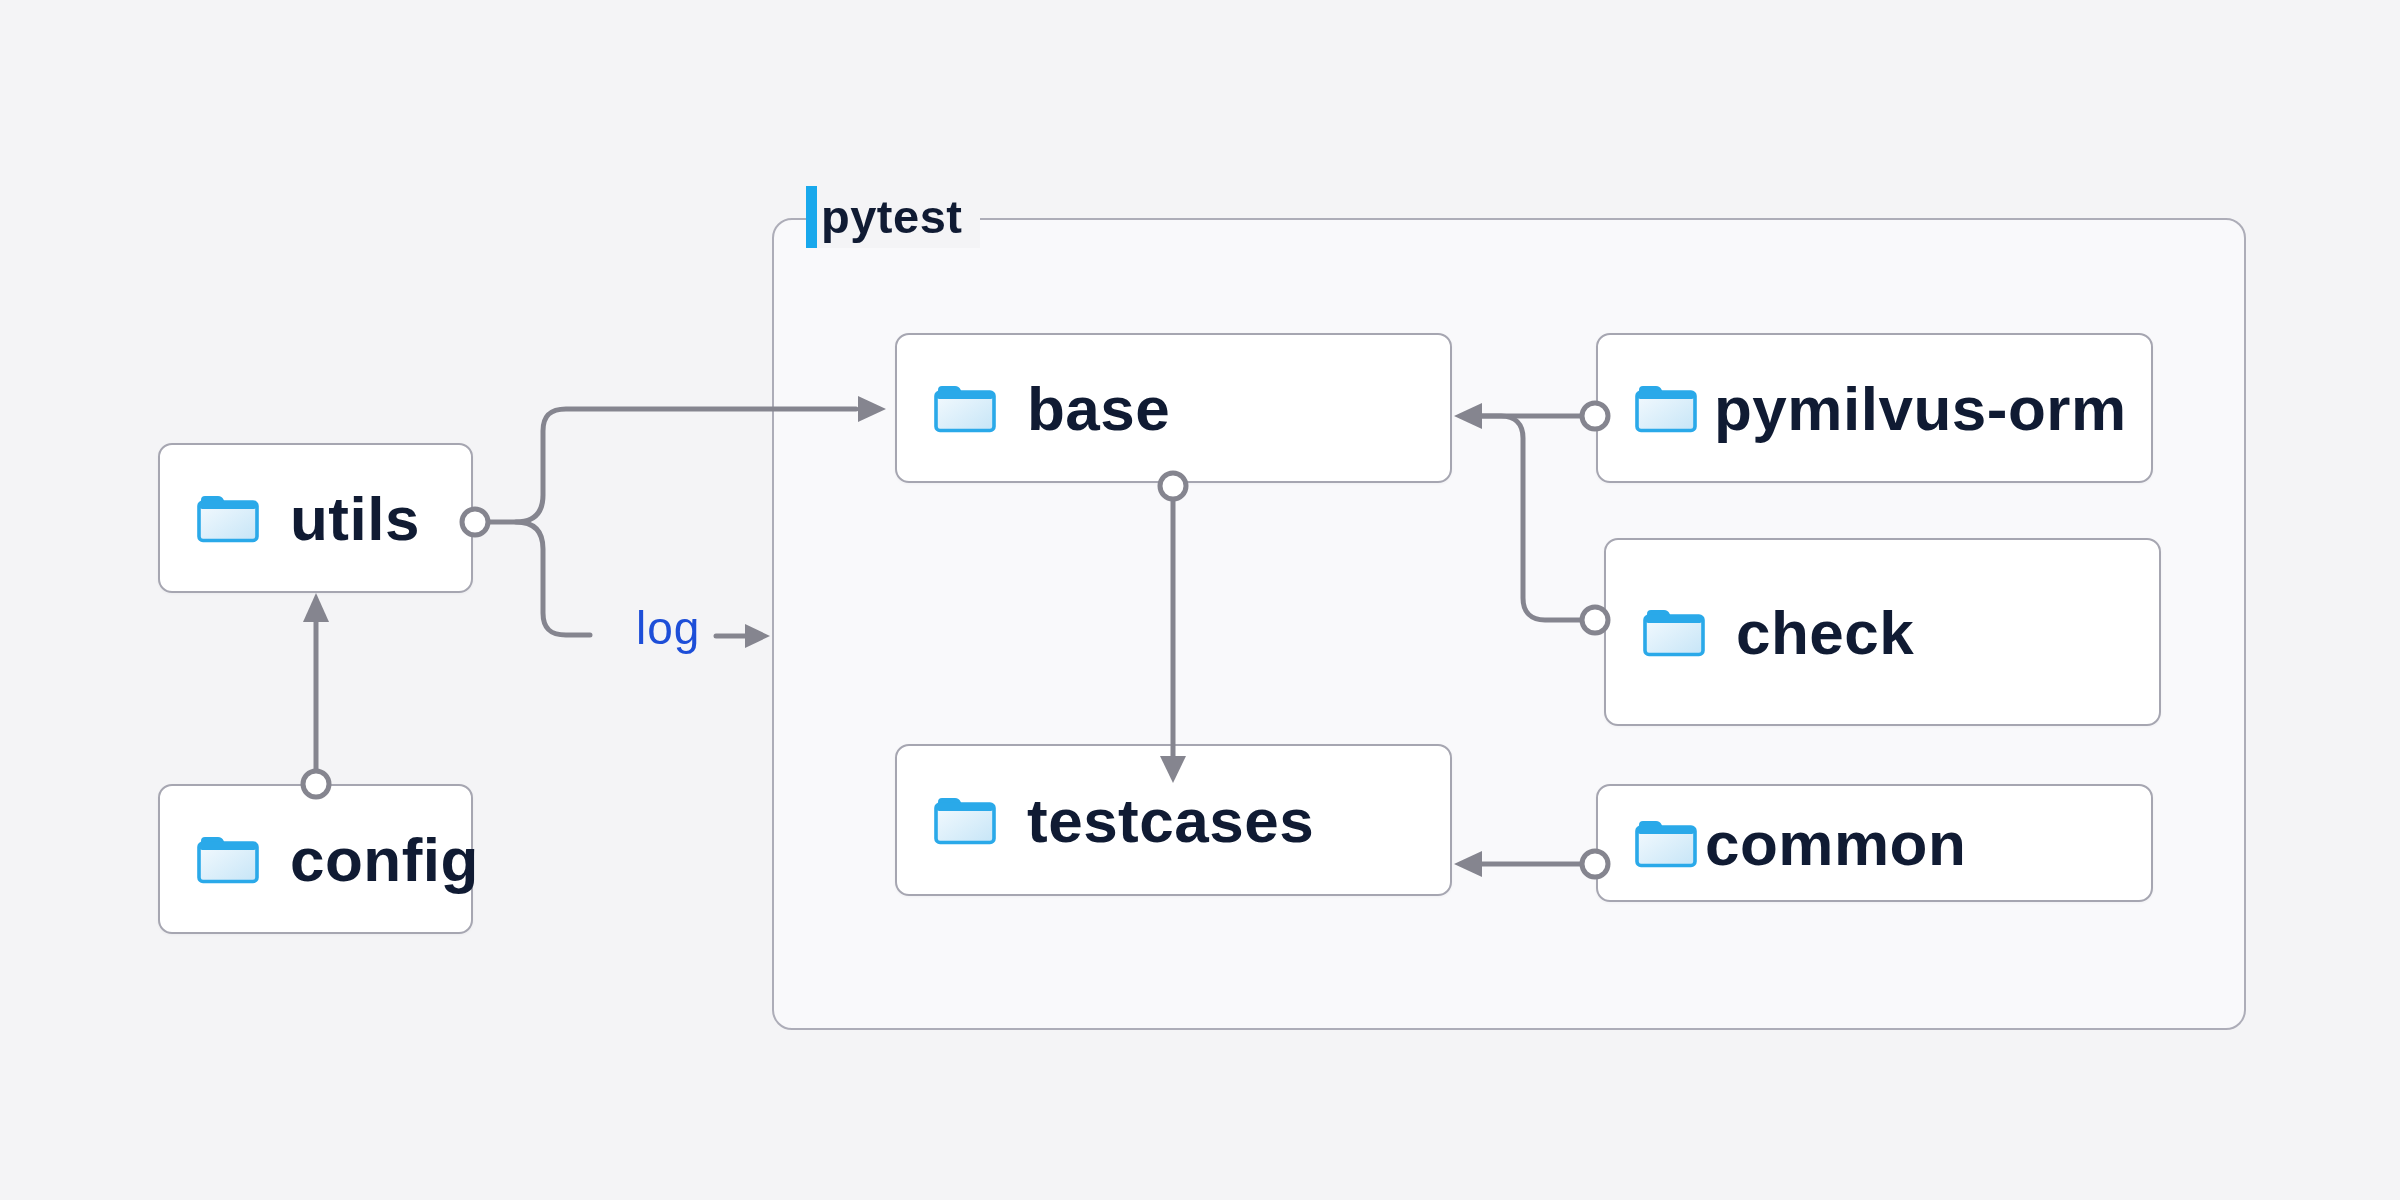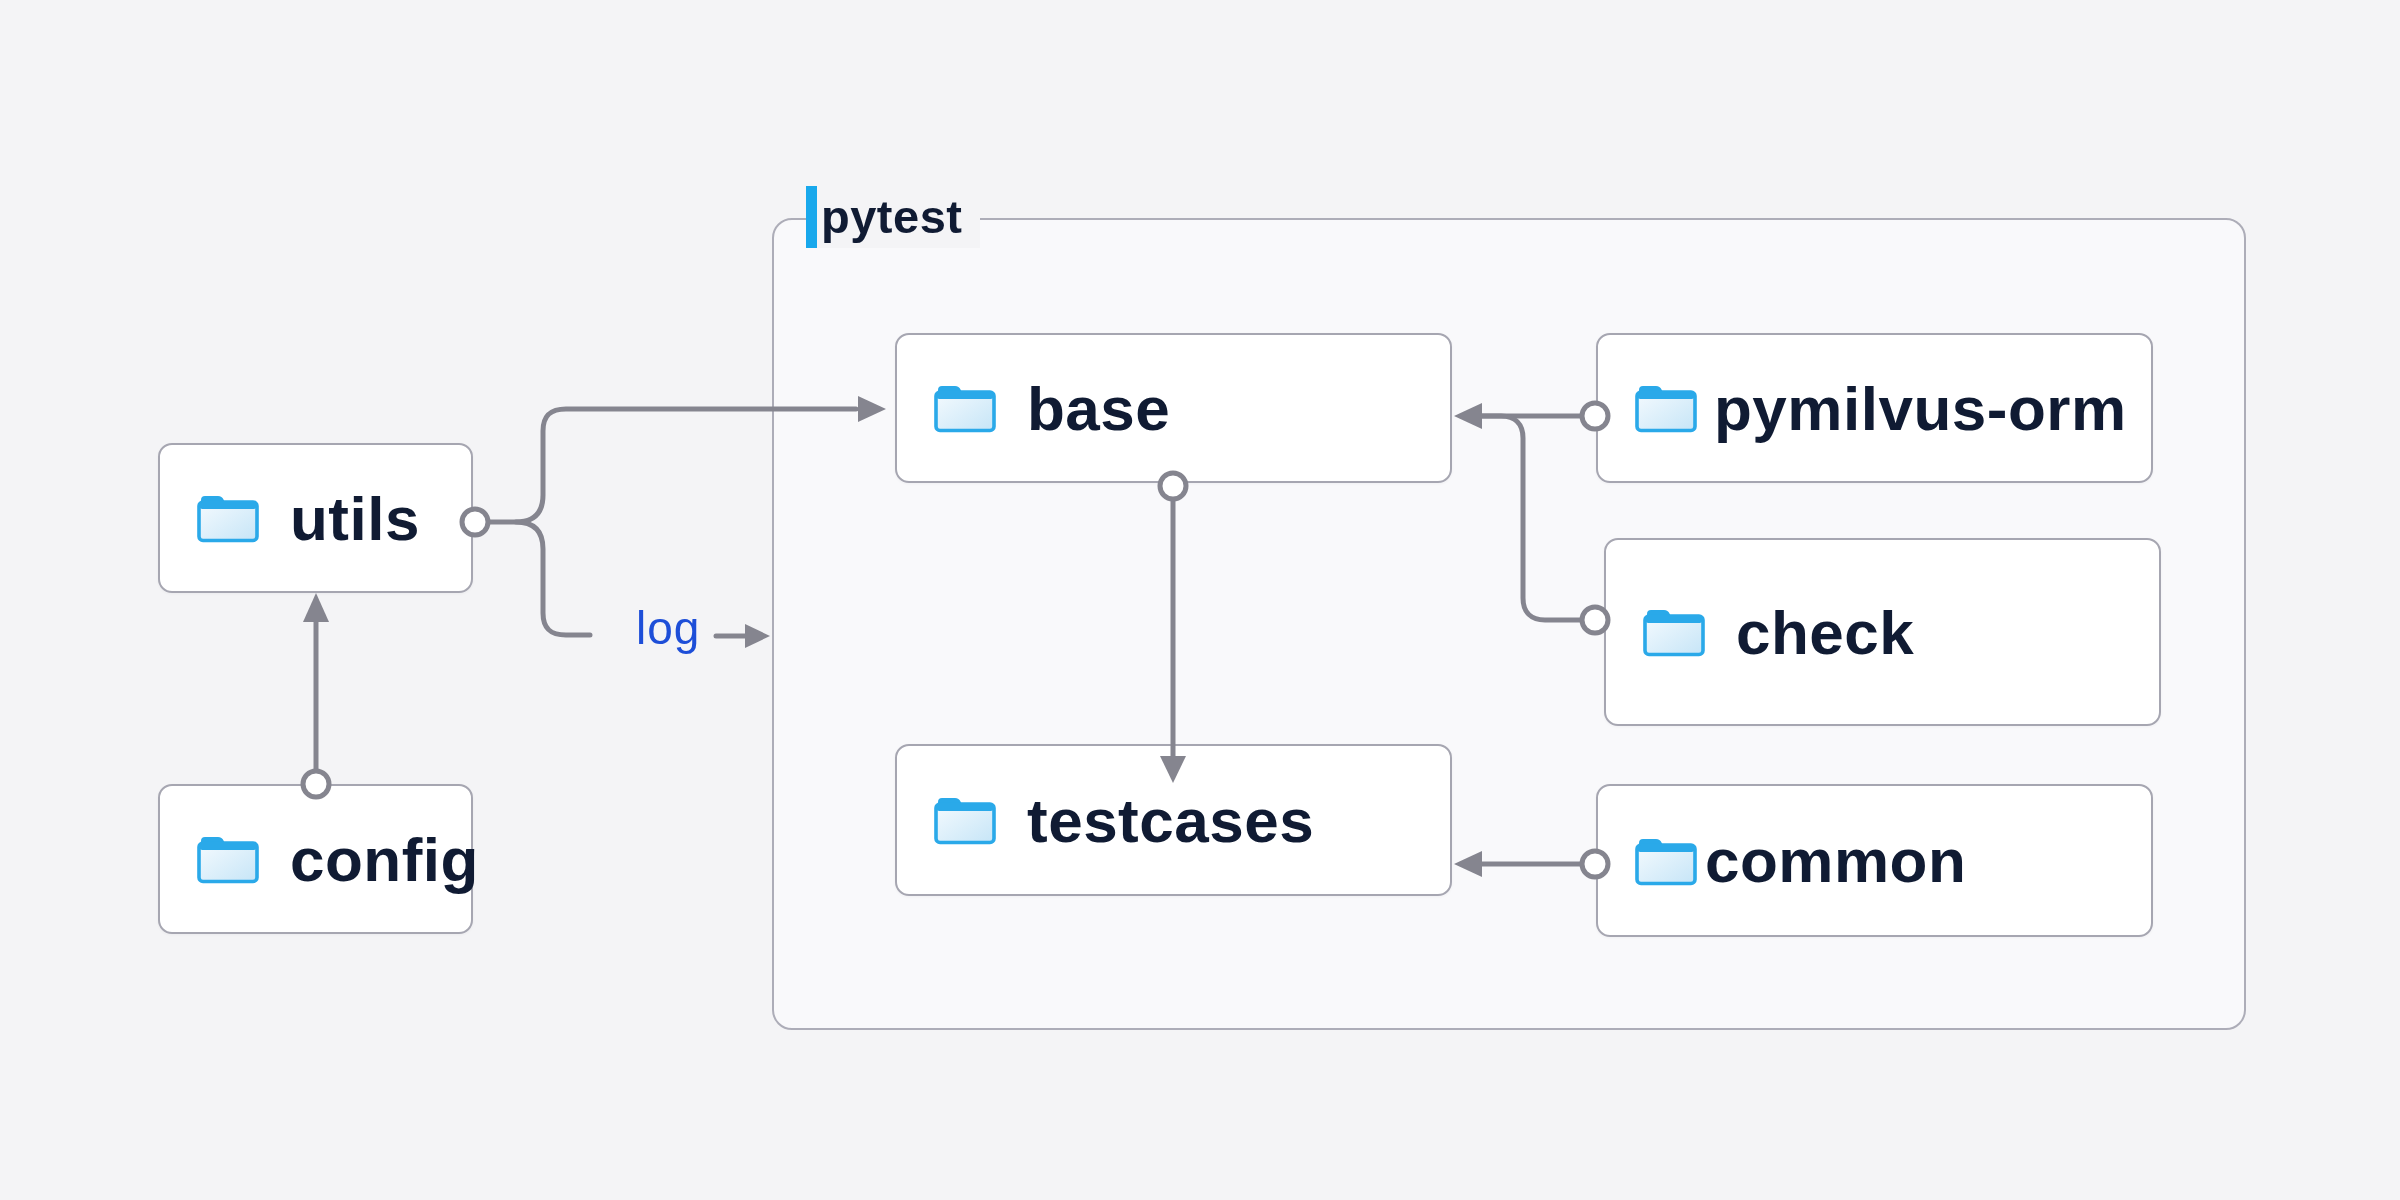--- a/index.html
+++ b/index.html
@@ -46,21 +46,21 @@
     letter-spacing:0.5px;white-space:nowrap;
   }
   .folder{width:64px;height:50px;flex:0 0 auto;}
 
   #node-utils    {left:158px; top:443px; width:315px; height:150px;text-align:right;}
   #node-config   {left:158px; top:784px; width:315px; height:150px;}
   #node-base     {left:895px; top:333px; width:557px; height:150px;}
   #node-pymilvus {left:1596px;top:333px; width:557px; height:150px;gap:16px;}
   #node-check    {left:1604px;top:538px; width:557px; height:188px;}
   #node-testcases{left:895px; top:744px; width:557px; height:152px;}
-  #node-common   {left:1596px;top:784px; width:557px; height:153px;gap:7px;}
+  #node-common   {left:1596px;top:784px; width:557px; height:118px;gap:7px;}
 
   
   #edges{
     position:absolute;left:0;top:0;width:2400px;height:1200px;
     z-index:4;pointer-events:none;
   }
 
   
   .edge-label{
     position:absolute;left:601px;top:601px;

